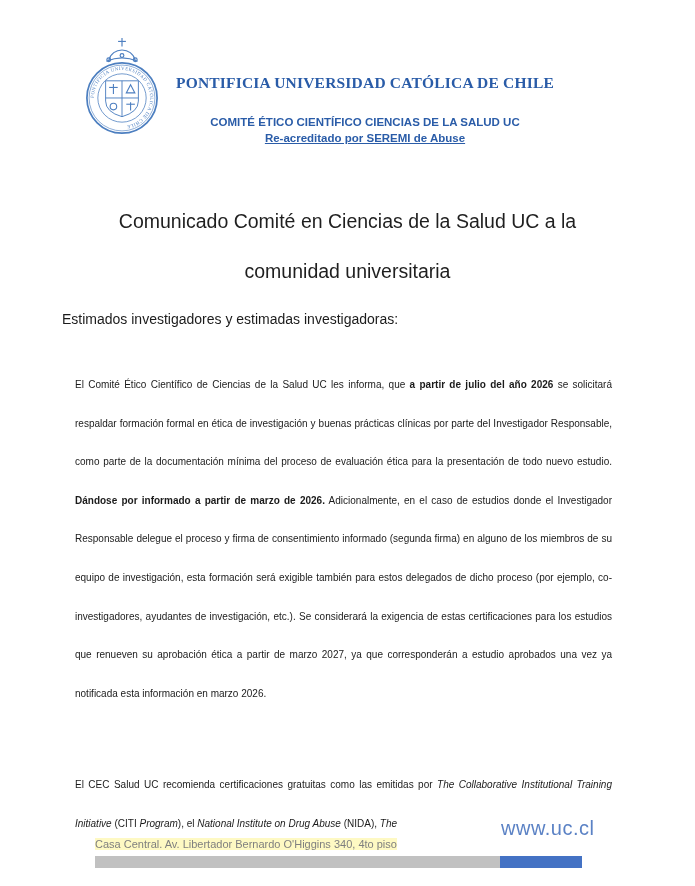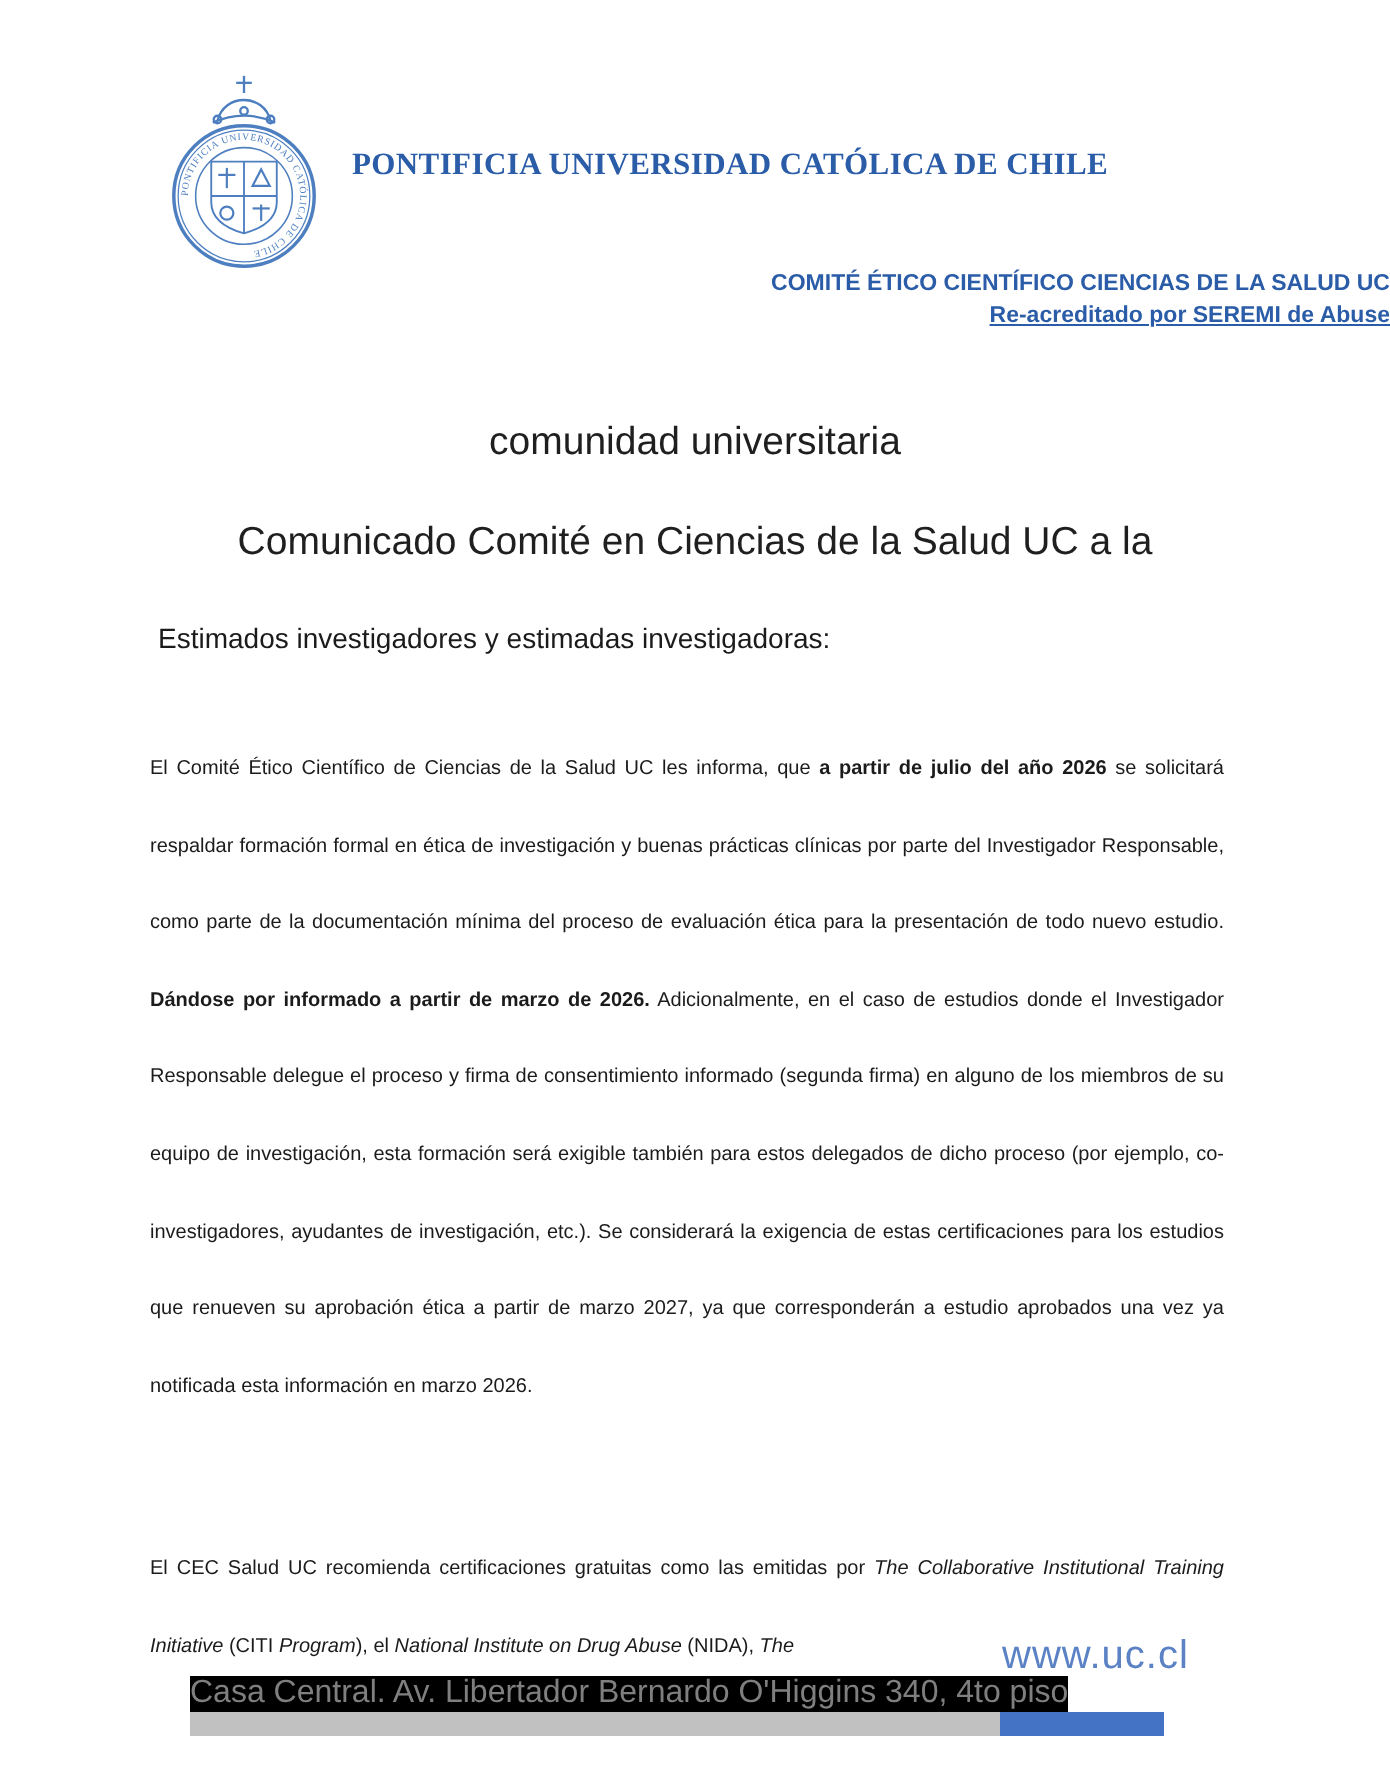--- a/index.html
+++ b/index.html
@@ -30,23 +30,23 @@
     text-align: center;
     font-family: "Liberation Serif", serif;
     font-weight: 700;
     font-size: 15.5px;
     letter-spacing: 0.2px;
     color: var(--brand-blue, #2a5ca8);
   }
   .committee-block {
     position: absolute;
     left: 35px;
-    top: 134px;
+    top: 114px;
     width: 660px;
-    text-align: right;
+    text-align: center;
     font-size: 11.5px;
     font-weight: 700;
     line-height: 16px;
     color: var(--brand-blue, #2a5ca8);
   }
   .committee-block .underlined { text-decoration: underline; }
 
   
   .doc-title {
     position: absolute;
@@ -58,21 +58,21 @@
     font-size: 19.5px;
     font-weight: 400;
     line-height: 50px;
     color: #1f1f1f;
   }
   .doc-title span { display: block; }
 
   
   .salutation {
     position: absolute;
-    left: 79px;
+    left: 62px;
     top: 297px;
     font-size: 14px;
   }
   .body-par {
     position: absolute;
     left: 75px;
     width: 537px;
     font-size: 10px;
     line-height: 38.6px;
     text-align: justify;
@@ -89,23 +89,23 @@
     letter-spacing: 0.5px;
     color: var(--link-blue, #5b82c5);
     text-decoration: none;
     background: #fff;
     padding-left: 4px;
   }
   .address-line {
     position: absolute;
     left: 95px;
     top: 838px;
-    font-size: 16px;
+    font-size: 11px;
     color: var(--footer-gray, #7f7f7f);
-    background: #000000;
+    background: #fef9c3;
   }
   .footer-bar {
     position: absolute;
     left: 95px;
     top: 856px;
     width: 487px;
     height: 12px;
     display: flex;
   }
   .footer-bar .seg-gray { flex: 1 1 auto; background: var(--bar-gray, #c1c1c1); }
@@ -151,22 +151,22 @@
   </svg>
 
   <div class="university-name">PONTIFICIA UNIVERSIDAD CATÓLICA DE CHILE</div>
 
   <div class="committee-block">
     <div>COMITÉ ÉTICO CIENTÍFICO CIENCIAS DE LA SALUD UC</div>
     <div class="underlined">Re-acreditado por SEREMI de Abuse</div>
   </div>
 
   <h1 class="doc-title">
+    <span>Comunicado Comité en Ciencias de la Salud UC a la</span>
     <span>comunidad universitaria</span>
-    <span>Comunicado Comité en Ciencias de la Salud UC a la</span>
   </h1>
 
   <p class="salutation">Estimados investigadores y estimadas investigadoras:</p>
 
   <p class="body-par par-main"><span>El Comité Ético Científico de Ciencias de la Salud UC les informa, que </span><span style="font-weight: 700;">a partir de julio del año 2026</span><span> se solicitará respaldar formación formal en ética de investigación y buenas prácticas clínicas por parte del Investigador Responsable, como parte de la documentación mínima del proceso de evaluación ética para la presentación de todo nuevo estudio. </span><span style="font-weight: 700;">Dándose por informado a partir de marzo de 2026.</span><span> Adicionalmente, en el caso de estudios donde el Investigador Responsable delegue el proceso y firma de consentimiento informado (segunda firma) en alguno de los miembros de su equipo de investigación, esta formación será exigible también para estos delegados de dicho proceso (por ejemplo, co-investigadores, ayudantes de investigación, etc.). Se considerará la exigencia de estas certificaciones para los estudios que renueven su aprobación ética a partir de marzo 2027, ya que corresponderán a estudio aprobados una vez ya notificada esta información en marzo 2026.</span></p>
 
   <p class="body-par par-reco"><span>El CEC Salud UC recomienda certificaciones gratuitas como las emitidas por </span><span style="font-style: italic;">The Collaborative Institutional Training Initiative</span><span> (CITI </span><span style="font-style: italic;">Program</span><span>), el </span><span style="font-style: italic;">National Institute on Drug Abuse</span><span> (NIDA), </span><span style="font-style: italic;">The</span></p>
 
   <a class="website-link" href="#">www.uc.cl</a>
 

